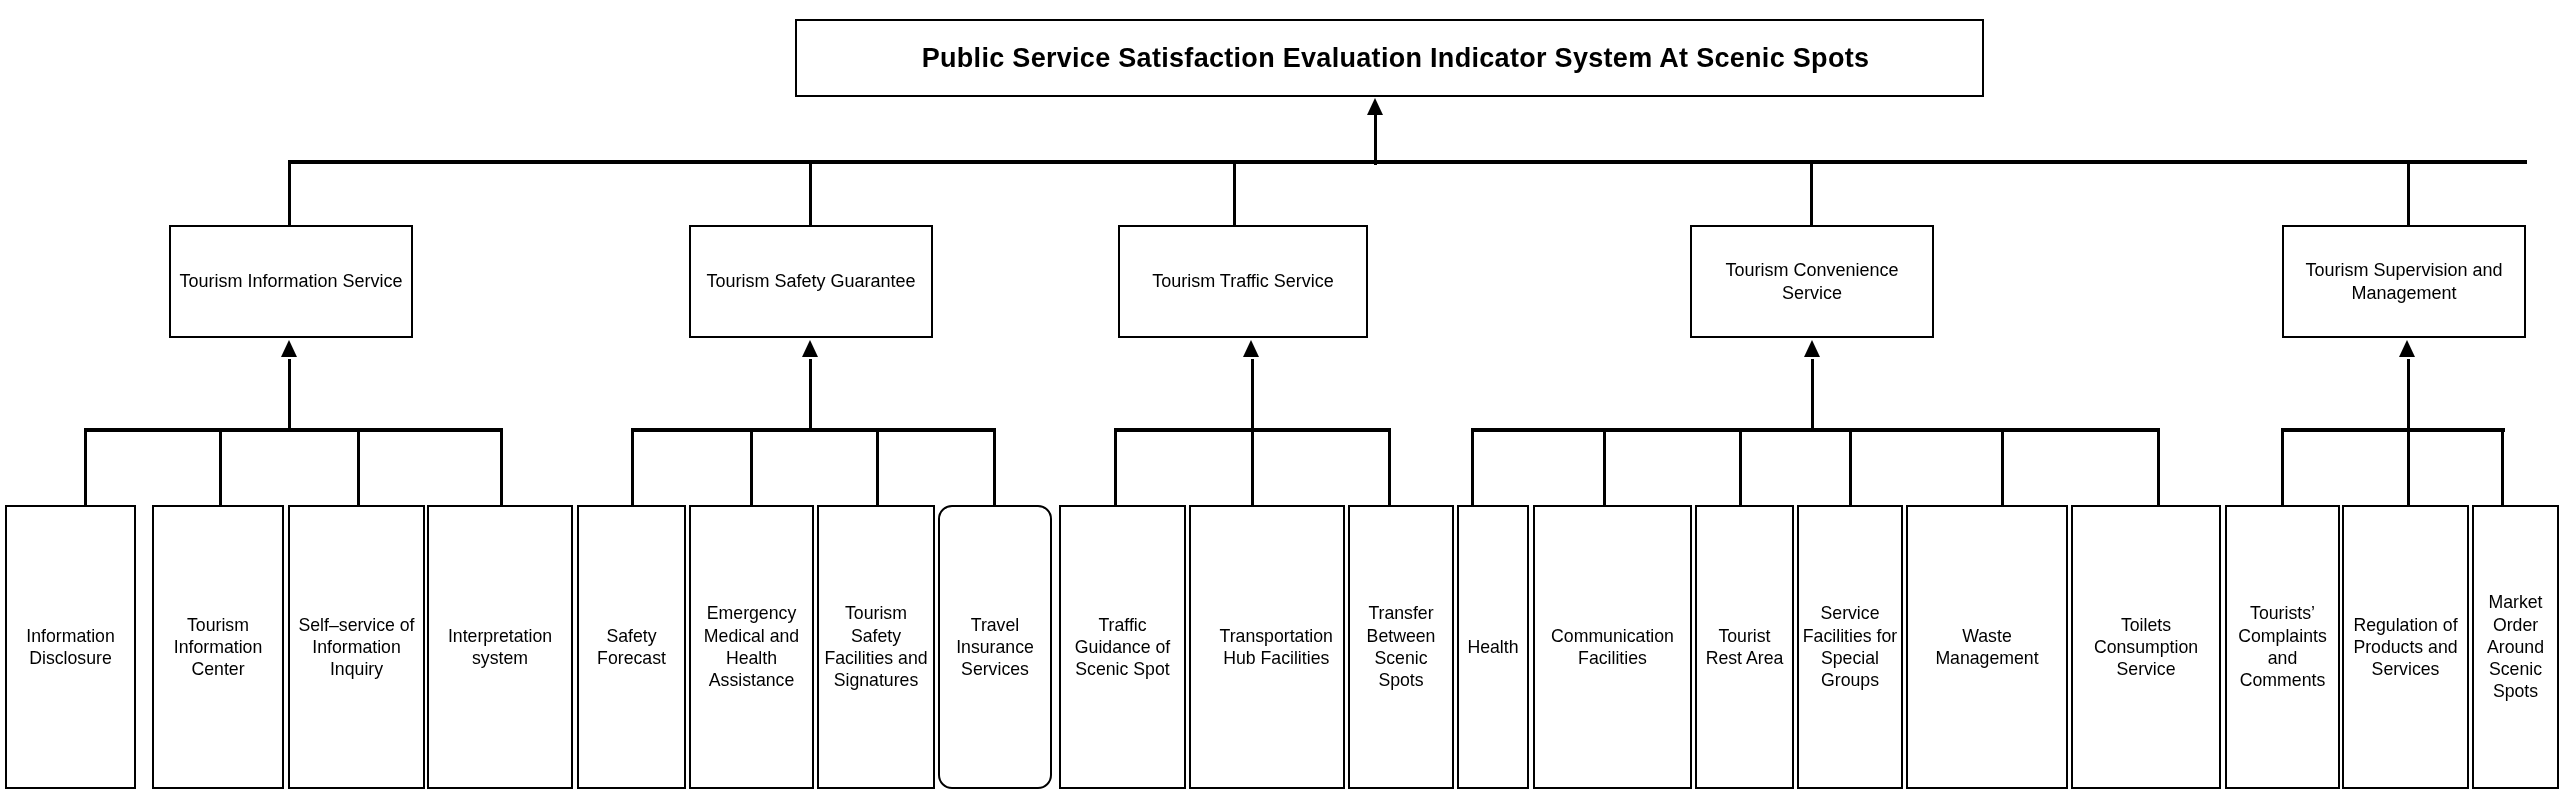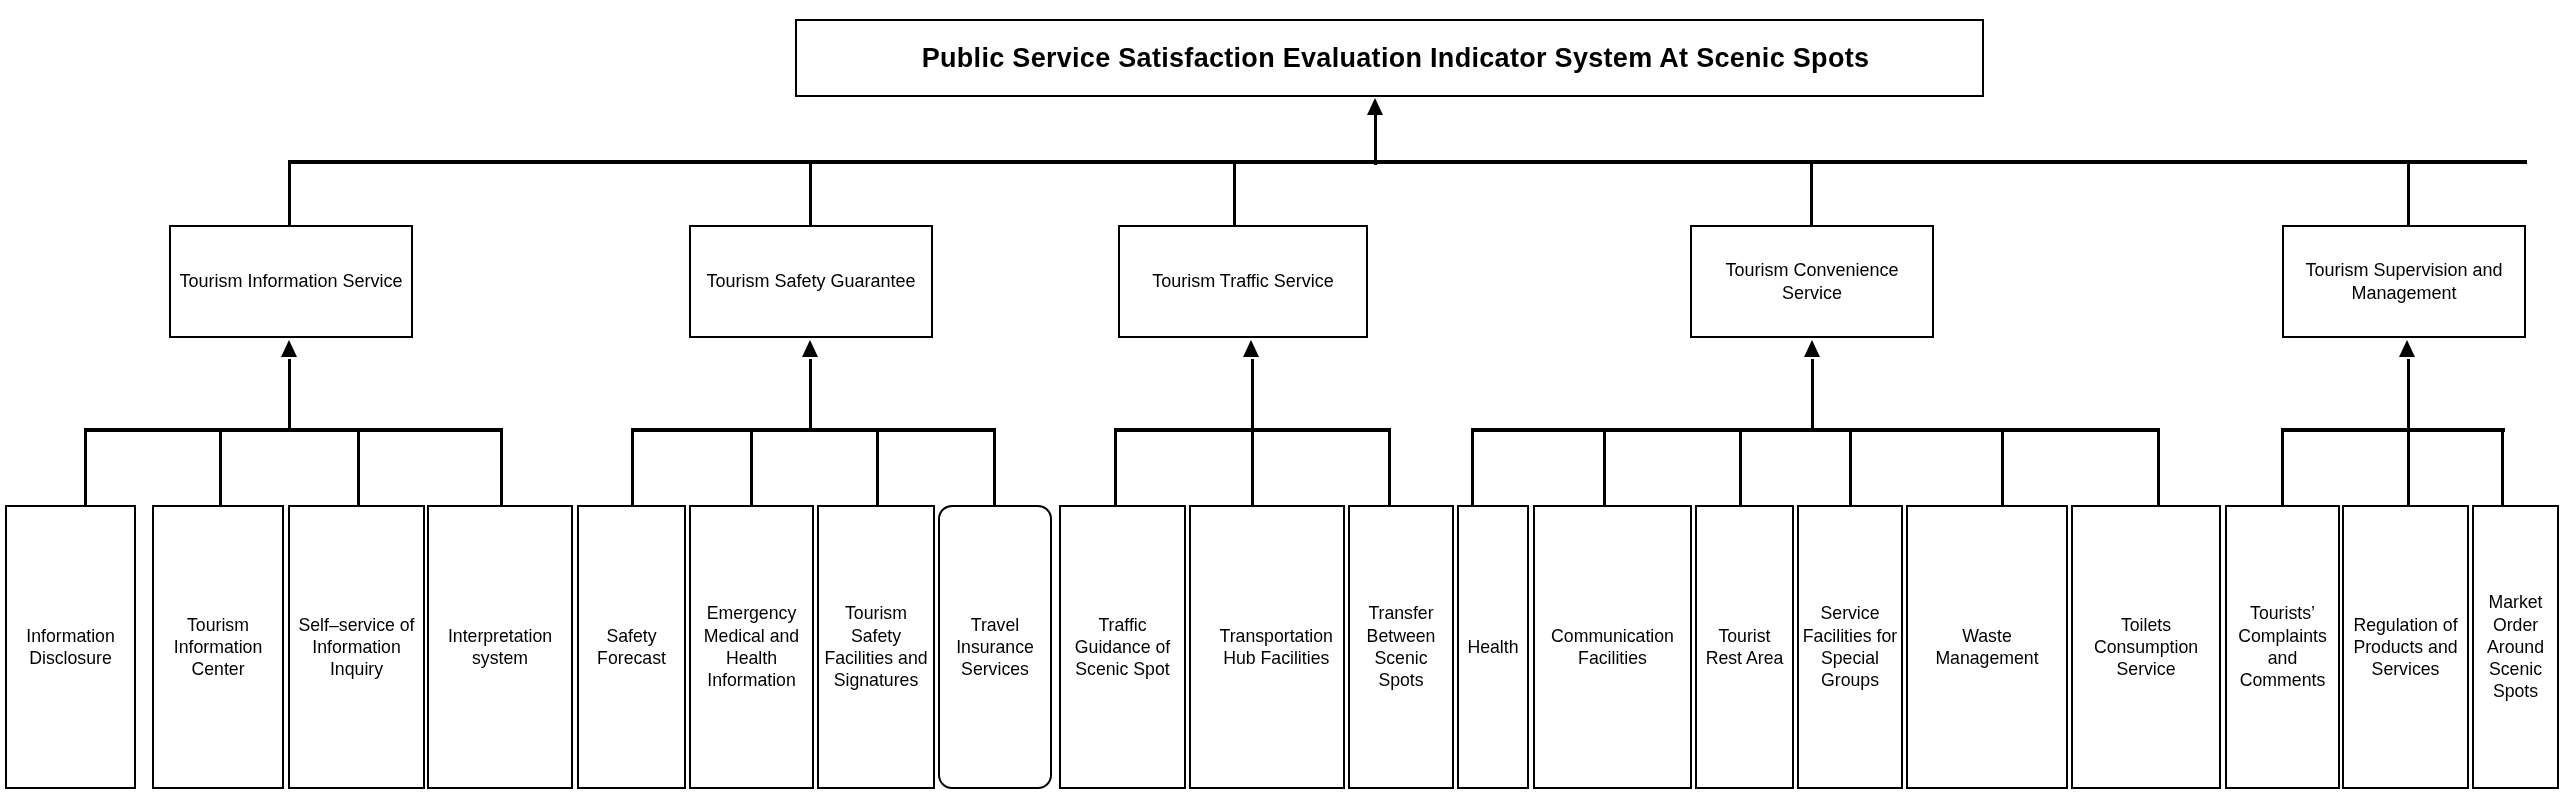--- a/index.html
+++ b/index.html
@@ -119,21 +119,21 @@
 
   <div class="box leaf-box" style="left:427px;top:505px;width:146px;height:284px;">
     <span>Interpretation system</span>
   </div>
 
   <div class="box leaf-box" style="left:577px;top:505px;width:109px;height:284px;">
     <span>Safety Forecast</span>
   </div>
 
   <div class="box leaf-box" style="left:689px;top:505px;width:125px;height:284px;">
-    <span>Emergency Medical and Health Information</span>
+    <span>Emergency Medical and Health Assistance</span>
   </div>
 
   <div class="box leaf-box" style="left:817px;top:505px;width:118px;height:284px;">
     <span>Tourism Safety Facilities and Signatures</span>
   </div>
 
   <div class="box leaf-box" style="left:938px;top:505px;width:114px;height:284px;border-radius:14px;">
     <span>Travel Insurance Services</span>
   </div>
 

